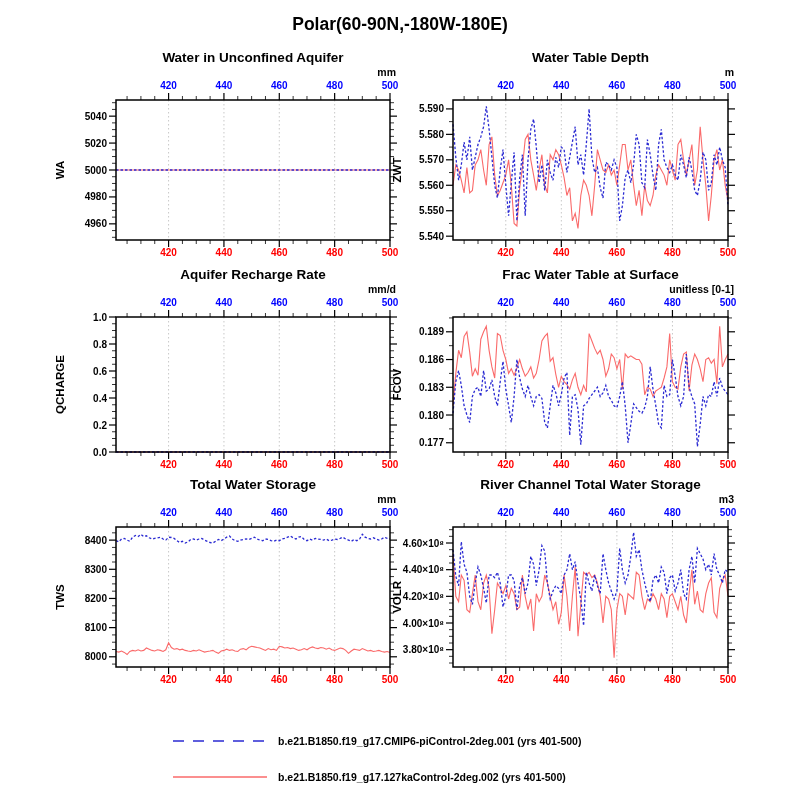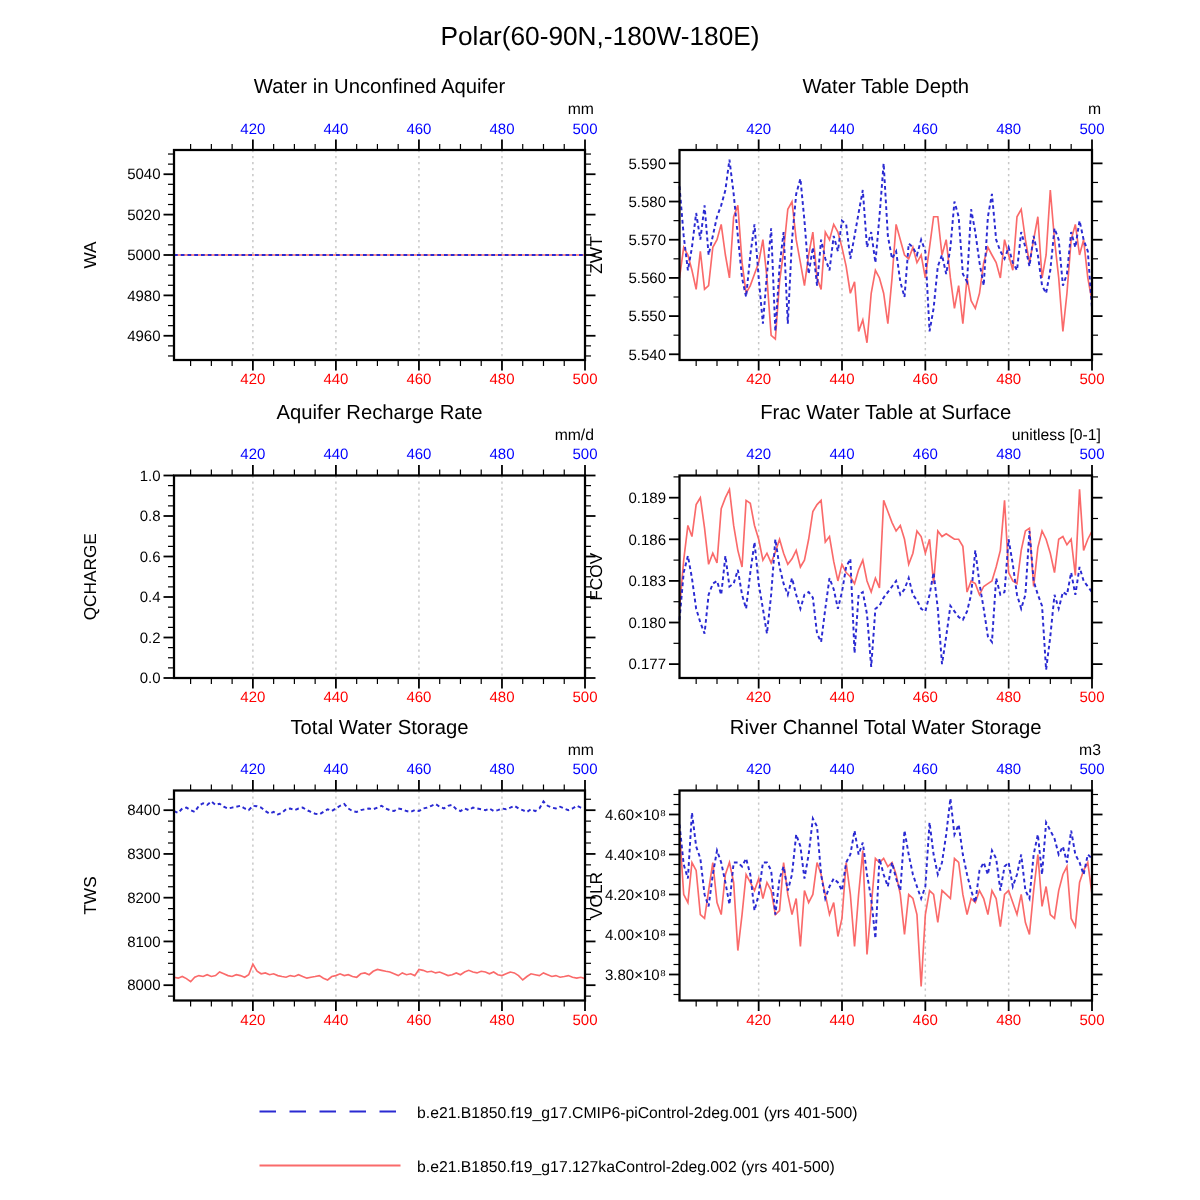--- a/index.html
+++ b/index.html
@@ -1,16 +1,16 @@
 <!DOCTYPE html>
 <html><head>
 <meta charset="utf-8">
 <style>
   html,body{margin:0;padding:0;background:#ffffff;}
-  #canvas{position:relative;width:800px;height:800px;background:#ffffff;overflow:hidden;}
+  #canvas{position:relative;width:800px;height:800px;background:#ffffff;overflow:hidden;font-weight:bold;}
   svg text{font-family:"Liberation Sans","DejaVu Sans",sans-serif;}
 </style>
 </head>
 <body>
 
 <div id="canvas">
   <svg id="plots" width="800" height="800" viewBox="0 0 800 800">
     <text x="400" y="30" text-anchor="middle" font-size="17.5" fill="#000000">Polar(60-90N,-180W-180E)</text>
 
     <g>

